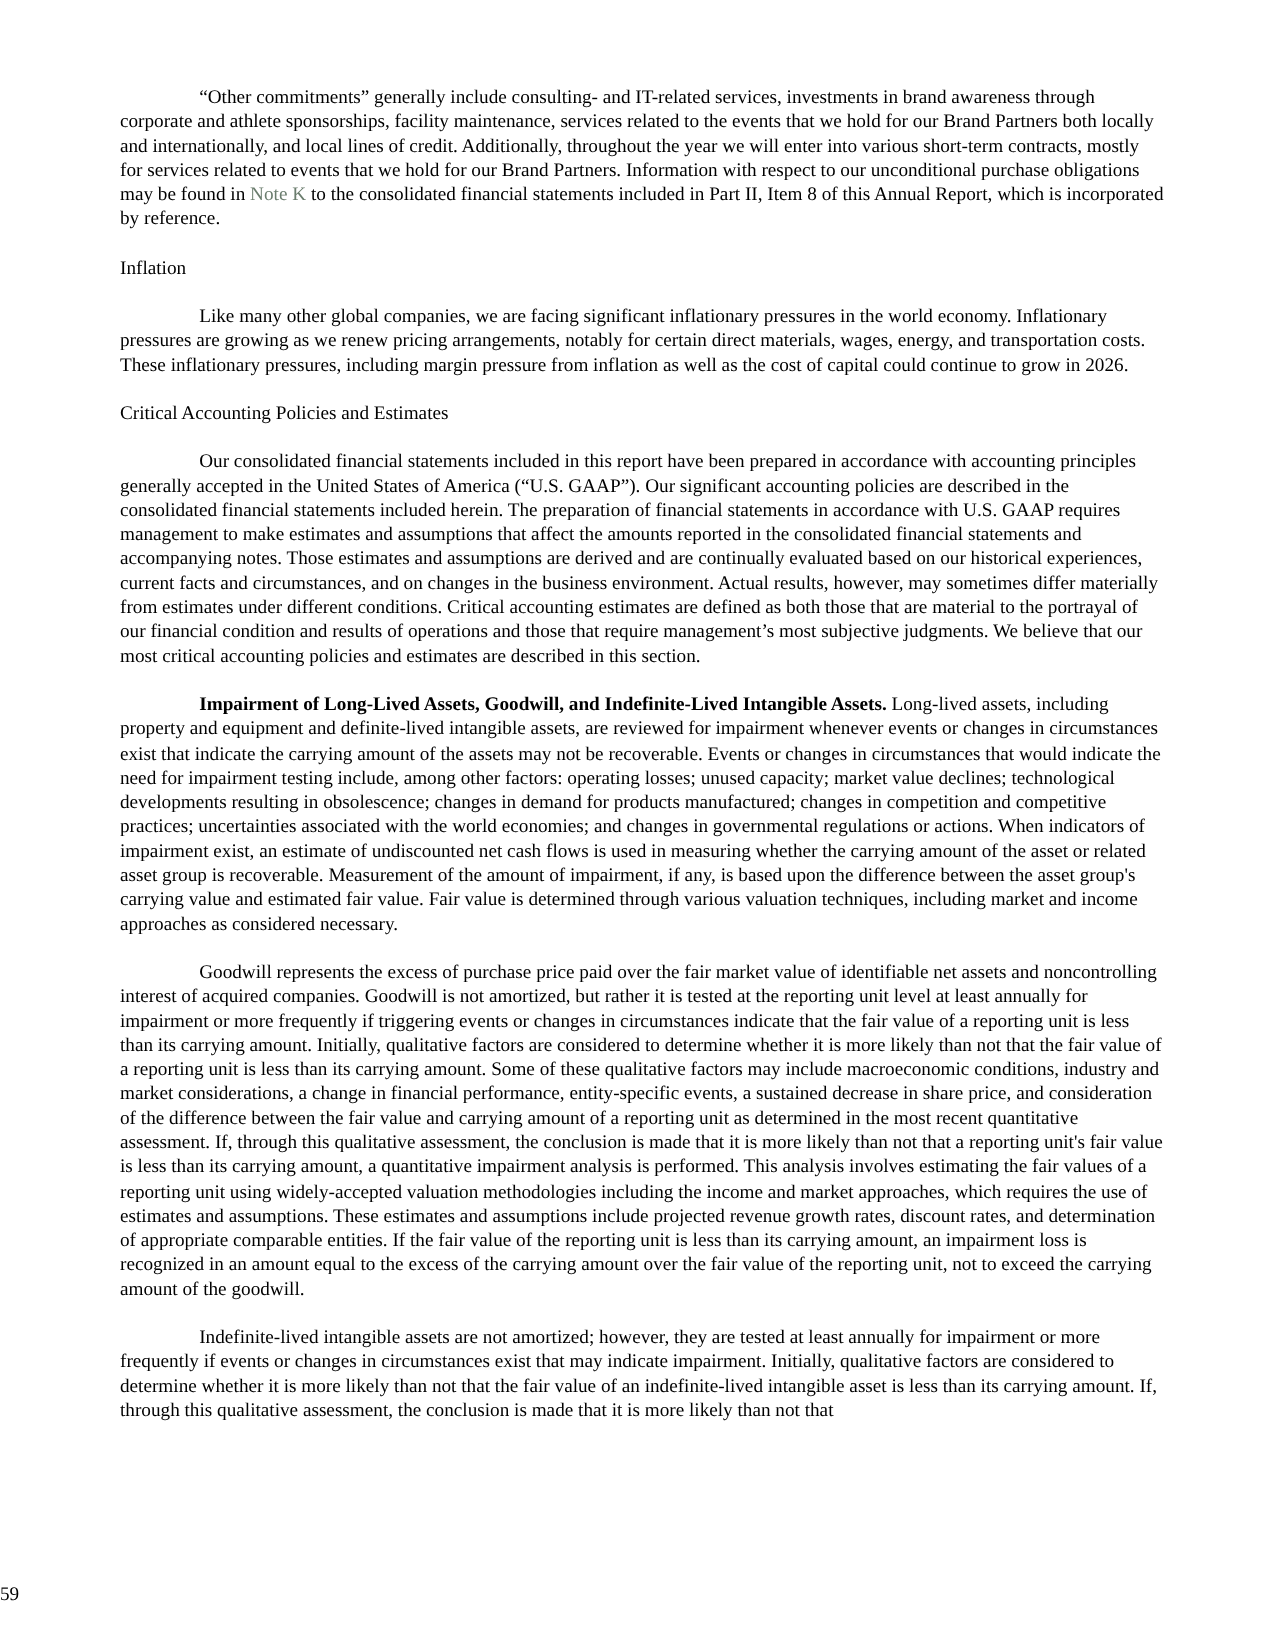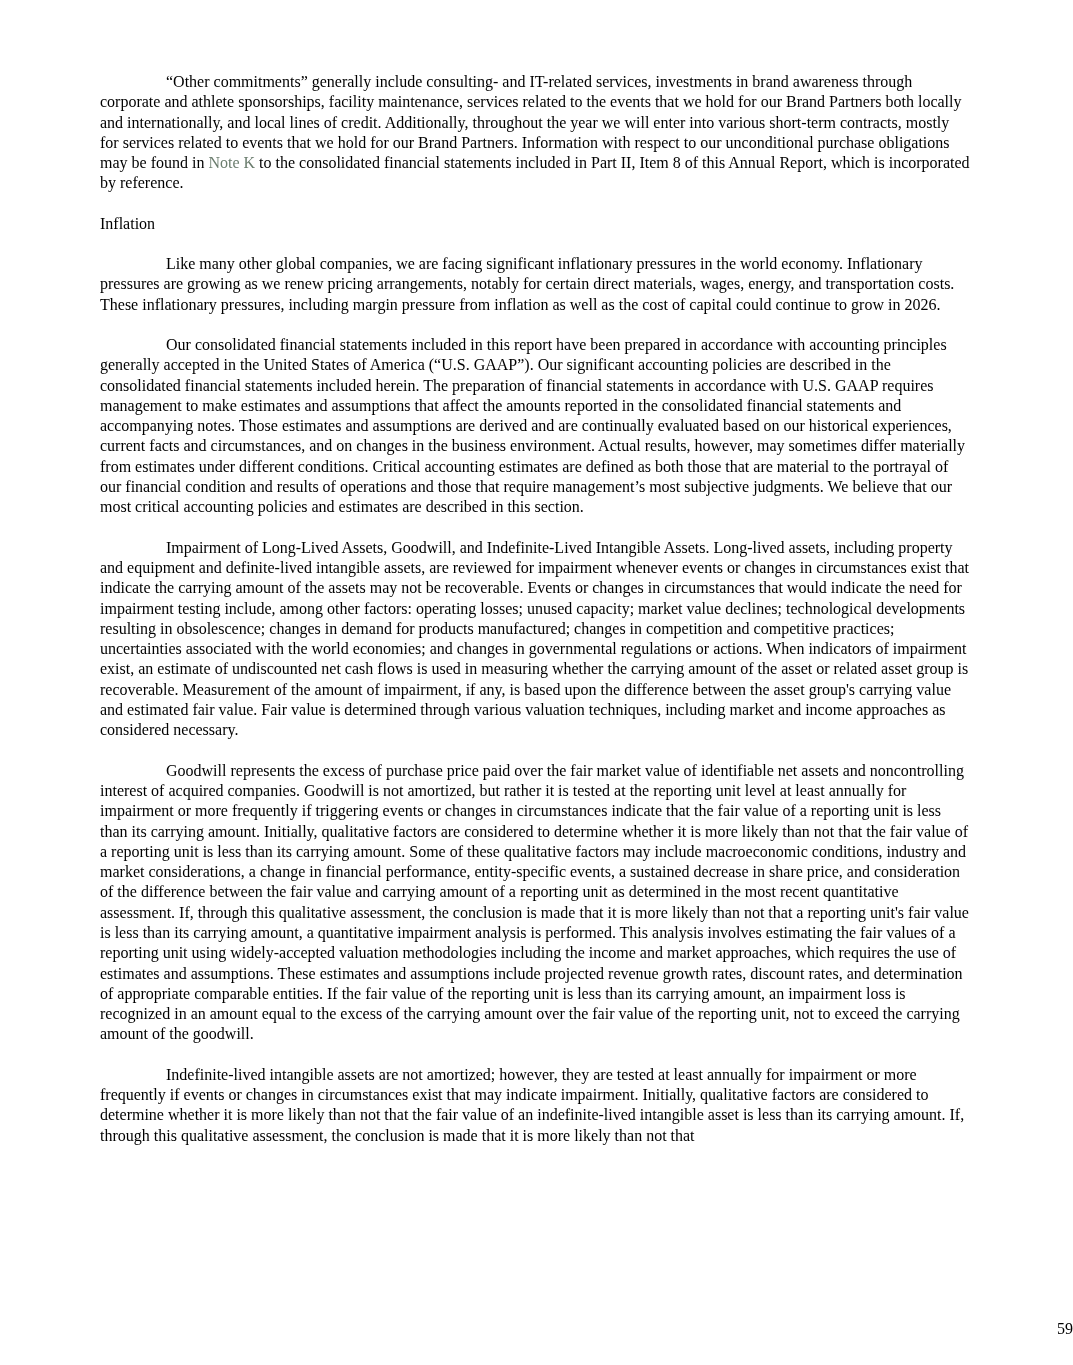--- a/index.html
+++ b/index.html
@@ -30,48 +30,49 @@
     text-align: left;
   }
   .heading {
     font-size: 16px;
     line-height: 20.3px;
     font-weight: normal;
     margin: 0 0 20px 0;
     text-indent: 0;
   }
   .bold-lead {
-    font-weight: normal;
+    font-weight: bold;
     margin-top: 16px;
   }
   .doc-link {
     text-decoration: none;
     cursor: pointer;
   }
   .footer {
     position: absolute;
     bottom: 26px;
     left: 0;
     width: 1073px;
-    text-align: right;
+    text-align: left;
     font-size: 16px;
     line-height: 20px;
   }
 </style>
 </head>
 <body>
 
 <div class="page">
 
   <p class="para"><span>“Other commitments” generally include consulting- and IT-related services, investments in brand awareness through corporate and athlete sponsorships, facility maintenance, services related to the events that we hold for our Brand Partners both locally and internationally, and local lines of credit. Additionally, throughout the year we will enter into various short-term contracts, mostly for services related to events that we hold for our Brand Partners. Information with respect to our unconditional purchase obligations may be found in </span><span class="doc-link" style="color: rgb(107, 125, 110);">Note K</span><span> to the consolidated financial statements included in Part II, Item 8 of this Annual Report, which is incorporated by reference.</span></p>
 
   <p class="heading">Inflation</p>
 
   <p class="para">Like many other global companies, we are facing significant inflationary pressures in the world economy. Inflationary pressures are growing as we renew pricing arrangements, notably for certain direct materials, wages, energy, and transportation costs. These inflationary pressures, including margin pressure from inflation as well as the cost of capital could continue to grow in 2026.</p>
 
+  <p class="heading">Critical Accounting Policies and Estimates</p>
 
   <p class="para">Our consolidated financial statements included in this report have been prepared in accordance with accounting principles generally accepted in the United States of America (“U.S. GAAP”). Our significant accounting policies are described in the consolidated financial statements included herein. The preparation of financial statements in accordance with U.S. GAAP requires management to make estimates and assumptions that affect the amounts reported in the consolidated financial statements and accompanying notes. Those estimates and assumptions are derived and are continually evaluated based on our historical experiences, current facts and circumstances, and on changes in the business environment. Actual results, however, may sometimes differ materially from estimates under different conditions. Critical accounting estimates are defined as both those that are material to the portrayal of our financial condition and results of operations and those that require management’s most subjective judgments. We believe that our most critical accounting policies and estimates are described in this section.</p>
 
   <p class="para"><span class="bold-lead">Impairment of Long-Lived Assets, Goodwill, and Indefinite-Lived Intangible Assets.</span><span> Long-lived assets, including property and equipment and definite-lived intangible assets, are reviewed for impairment whenever events or changes in circumstances exist that indicate the carrying amount of the assets may not be recoverable. Events or changes in circumstances that would indicate the need for impairment testing include, among other factors: operating losses; unused capacity; market value declines; technological developments resulting in obsolescence; changes in demand for products manufactured; changes in competition and competitive practices; uncertainties associated with the world economies; and changes in governmental regulations or actions. When indicators of impairment exist, an estimate of undiscounted net cash flows is used in measuring whether the carrying amount of the asset or related asset group is recoverable. Measurement of the amount of impairment, if any, is based upon the difference between the asset group's carrying value and estimated fair value. Fair value is determined through various valuation techniques, including market and income approaches as considered necessary.</span></p>
 
   <p class="para">Goodwill represents the excess of purchase price paid over the fair market value of identifiable net assets and noncontrolling interest of acquired companies. Goodwill is not amortized, but rather it is tested at the reporting unit level at least annually for impairment or more frequently if triggering events or changes in circumstances indicate that the fair value of a reporting unit is less than its carrying amount. Initially, qualitative factors are considered to determine whether it is more likely than not that the fair value of a reporting unit is less than its carrying amount. Some of these qualitative factors may include macroeconomic conditions, industry and market considerations, a change in financial performance, entity-specific events, a sustained decrease in share price, and consideration of the difference between the fair value and carrying amount of a reporting unit as determined in the most recent quantitative assessment. If, through this qualitative assessment, the conclusion is made that it is more likely than not that a reporting unit's fair value is less than its carrying amount, a quantitative impairment analysis is performed. This analysis involves estimating the fair values of a reporting unit using widely-accepted valuation methodologies including the income and market approaches, which requires the use of estimates and assumptions. These estimates and assumptions include projected revenue growth rates, discount rates, and determination of appropriate comparable entities. If the fair value of the reporting unit is less than its carrying amount, an impairment loss is recognized in an amount equal to the excess of the carrying amount over the fair value of the reporting unit, not to exceed the carrying amount of the goodwill.</p>
 
   <p class="para">Indefinite-lived intangible assets are not amortized; however, they are tested at least annually for impairment or more frequently if events or changes in circumstances exist that may indicate impairment. Initially, qualitative factors are considered to determine whether it is more likely than not that the fair value of an indefinite-lived intangible asset is less than its carrying amount. If, through this qualitative assessment, the conclusion is made that it is more likely than not that</p>
 
   <div class="footer">59</div>

